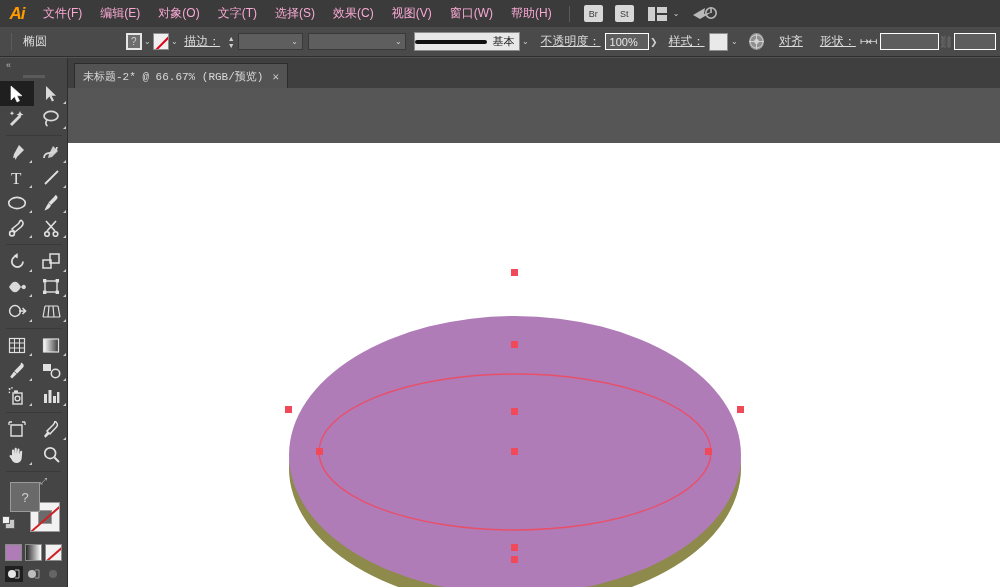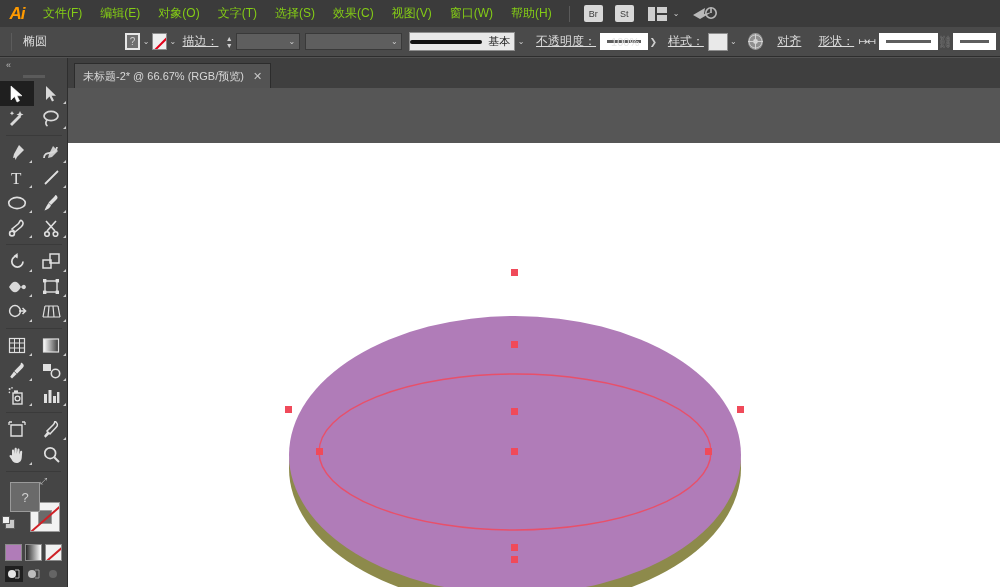--- a/index.html
+++ b/index.html
@@ -17,21 +17,21 @@
     position:absolute;left:0;top:0;width:1000px;height:27px;
     background:#3b3b3b;display:flex;align-items:center;
     border-bottom:3px solid #ef4444;
   }
   .ai-logo{
     width:34px;height:27px;display:flex;align-items:center;justify-content:center;
     color:#ff9a00;font-weight:bold;font-style:italic;font-size:17px;
     letter-spacing:-1px;
   }
   .menu-item{
-    padding:0 9px;height:27px;line-height:27px;font-size:12px;color:#84cc16;
+    padding:0 9px;height:27px;line-height:27px;font-size:12px;color:#f9a8d4;
     white-space:nowrap;cursor:default;
   }
   .menubar-sep{width:1px;height:16px;background:#5a5a5a;margin:0 8px;}
   .mini-btn{
     width:19px;height:17px;background:#d8d8d8;color:#3a3a3a;
     font-size:9px;font-weight:normal;display:flex;align-items:center;justify-content:center;
     border-radius:2px;margin:0 6px;cursor:default;
   }
   .arrange-ic{
     width:19px;height:14px;margin-left:8px;position:relative;cursor:default;
@@ -66,21 +66,21 @@
   .dd-arrow{
     width:13px;height:17px;display:flex;align-items:center;justify-content:center;
     font-size:8px;color:#d0d0d0;cursor:default;
   }
   .stepper{
     display:inline-flex;flex-direction:column;justify-content:center;
     width:11px;height:17px;margin:0 2px;cursor:default;
   }
   .stepper i{font-size:7px;line-height:7px;color:#cfcfcf;text-align:center;}
   .field{
-    height:17px;background:#5e5e5e;border:7px solid #ffffff;box-sizing:border-box;
+    height:17px;background:#5e5e5e;border:1px solid #ffffff;box-sizing:border-box;
     display:flex;align-items:center;padding:0 4px;font-size:11px;color:#e6e6e6;
     cursor:text;
   }
   .combo{
     height:17px;background:#5e5e5e;border:1px solid #393939;box-sizing:border-box;
     display:flex;align-items:center;cursor:default;
   }
   .combo .val{flex:1;padding:0 4px;font-size:11px;color:#e6e6e6;white-space:nowrap;overflow:hidden;}
   .combo .ca{width:14px;text-align:center;font-size:8px;color:#d0d0d0;}
   .profile-combo{
@@ -102,21 +102,21 @@
   .cb-more{width:12px;text-align:center;font-size:9px;color:#cfcfcf;cursor:default;}
 
   
   .tabbar{
     position:absolute;left:68px;top:58px;width:932px;height:30px;
     background:#3f3f3f;border-bottom:1px solid #2a2a2a;display:flex;align-items:flex-end;
   }
   .doctab{
     height:24px;background:#535353;border:1px solid #2c2c2c;border-bottom:none;
     display:flex;align-items:center;padding:0 8px;margin-left:6px;
-    font-size:11px;color:#d8d8d8;white-space:nowrap;cursor:default;
+    font-size:11px;color:#d8d8d8;white-space:nowrap;cursor:default;font-family:Liberation Mono, monospace;
   }
   .doctab .x{margin-left:9px;font-size:11px;color:#c6c6c6;cursor:default;}
 
   
   .docarea{
     position:absolute;left:68px;top:88px;width:932px;height:499px;
     background:#565656;overflow:hidden;
   }
   .canvas-white{
     position:absolute;left:0;top:55px;width:932px;height:444px;background:#fff;

